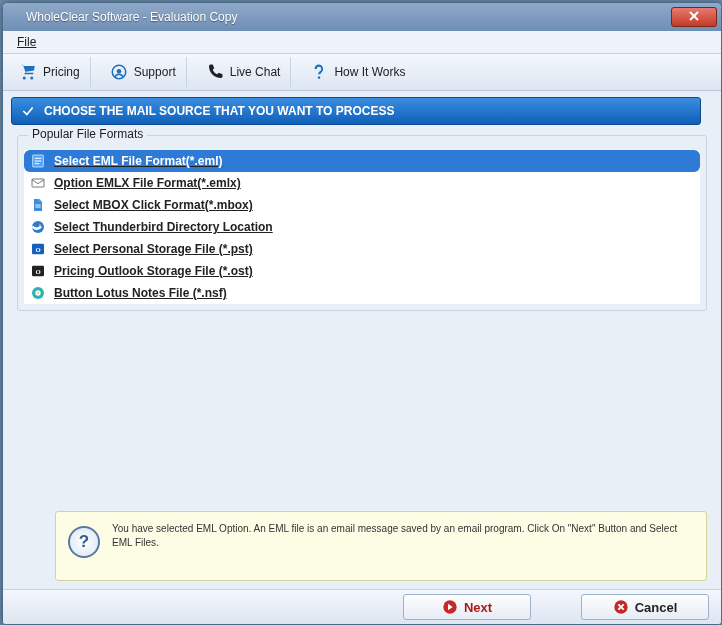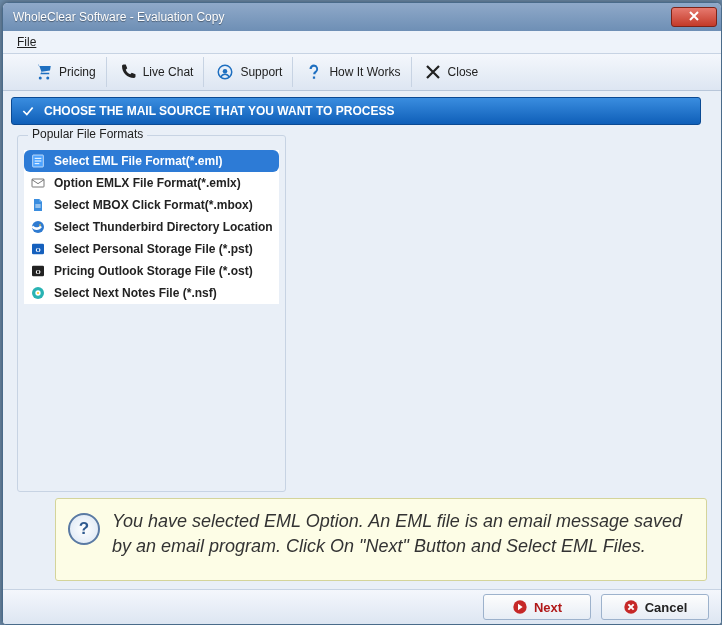--- a/index.html
+++ b/index.html
@@ -1,50 +1,50 @@
 <!DOCTYPE html>
 <html><head>
 <meta charset="utf-8">
 <style>
   html,body{margin:0;padding:0;font-family:"Segoe UI",Tahoma,sans-serif;font-size:12px;color:#222;background:#6b8aa8;}
   .window{width:718px;height:621px;margin:2px;background:#e9eff7;border:1px solid #4a6b8a;border-radius:6px 6px 4px 4px;box-shadow:0 0 6px rgba(0,0,0,.4);overflow:hidden;display:flex;flex-direction:column;}
   
   .titlebar{height:28px;background:linear-gradient(#8fa9c9,#6e8fb5);display:flex;align-items:center;padding:0 4px 0 10px;color:#fff;}
-  .titlebar-title{flex:1;font-size:12px;text-shadow:0 1px 1px rgba(0,0,0,.4);}
+  .titlebar-title{flex:1;font-size:12px;text-shadow:0 1px 1px rgba(0,0,0,.4);margin-left:13px;}
   .titlebar-close{width:44px;height:18px;background:linear-gradient(#e67a6f,#c43a28);border:1px solid #7d2317;border-radius:3px;display:flex;align-items:center;justify-content:center;color:#fff;font-weight:bold;cursor:pointer;}
   .titlebar-close svg{width:10px;height:10px;}
   
   .menubar{height:22px;background:#eef3fa;border-bottom:1px solid #c7d3e3;display:flex;align-items:center;padding:0 6px;}
   .menubar-item{padding:2px 8px;border-radius:3px;cursor:pointer;text-decoration:underline;}
   
-  .toolbar{height:36px;background:linear-gradient(#f4f7fc,#dde6f2);border-bottom:1px solid #b8c6d9;display:flex;align-items:center;padding:0 22px;gap:2px;}
+  .toolbar{height:36px;background:linear-gradient(#f4f7fc,#dde6f2);border-bottom:1px solid #b8c6d9;display:flex;align-items:center;padding:0 6px;gap:9px;}
   .tool-btn{height:30px;display:flex;align-items:center;gap:6px;padding:0 10px;border-right:1px solid #c7d3e3;cursor:pointer;}
   .tool-btn:last-child{border-right:none;}
   .tool-icon{width:18px;height:18px;display:flex;align-items:center;justify-content:center;}
   .tool-icon svg{width:18px;height:18px;}
   
   .header-band{height:26px;margin:6px 20px 0 8px;background:linear-gradient(#3a8ddf,#0f5fb8);border:1px solid #0b4a93;border-radius:3px;display:flex;align-items:center;padding:0 8px;color:#fff;font-weight:bold;}
   .header-band .check{width:16px;height:16px;margin-right:8px;display:flex;align-items:center;justify-content:center;}
   .header-band .check svg{width:14px;height:14px;}
   
-  .main-area{flex:1;margin:10px 14px 6px 14px;display:flex;flex-direction:row;}
+  .main-area{flex:1;margin:10px 14px 6px 14px;display:flex;flex-direction:column;text-decoration:underline;}
   .groupbox{border:1px solid #c7d3e3;border-radius:3px;position:relative;padding:14px 6px 6px 6px;flex:0 0 auto;}
   .groupbox-title{position:absolute;top:-9px;left:10px;background:#e9eff7;padding:0 4px;}
   .option-list{background:#fff;border:none;}
   .opt{display:flex;align-items:center;gap:8px;padding:3px 6px;font-weight:bold;cursor:pointer;border-radius:6px;}
   .opt.selected{background:#2d7bd6;color:#fff;}
   .opt .ficon{width:16px;height:16px;display:flex;align-items:center;justify-content:center;}
   .opt .ficon svg{width:16px;height:16px;}
   
   .info-panel{margin:0 14px 8px 52px;background:#fdfde6;border:1px solid #d4d49a;border-radius:3px;padding:10px 12px 22px 12px;display:flex;align-items:flex-start;gap:12px;}
   .info-icon{width:28px;height:28px;border:2px solid #5a7aa3;border-radius:50%;display:flex;align-items:center;justify-content:center;color:#2f5a8f;font-weight:bold;font-size:17px;margin-top:4px;flex-shrink:0;background:radial-gradient(#fff,#d9e5f3);}
-  .info-text{font-size:18px;line-height:1.35;color:#333;font-style:italic;}
+  .info-text{font-size:10px;line-height:1.35;color:#333;}
   
   .footer{height:34px;border-top:1px solid #c7d3e3;background:linear-gradient(#f4f7fc,#dde6f2);display:flex;align-items:center;justify-content:flex-end;padding:0 12px;gap:10px;}
-  .btn{height:24px;min-width:82px;display:flex;align-items:center;justify-content:center;gap:6px;background:linear-gradient(#fdfdfd,#e7edf5);border:1px solid #9db2cc;border-radius:3px;cursor:pointer;font-weight:bold;font-size:13px;padding:0 12px;}
+  .btn{height:24px;min-width:82px;display:flex;align-items:center;justify-content:center;gap:6px;background:linear-gradient(#fdfdfd,#e7edf5);border:1px solid #9db2cc;border-radius:3px;cursor:pointer;font-weight:bold;font-size:13px;padding:0 22px;margin-left:40px;}
   .btn.primary{color:#b01818;}
   .btn-icon{width:16px;height:16px;display:flex;align-items:center;justify-content:center;}
   .btn-icon svg{width:16px;height:16px;}
   .spacer{flex:1;}
 </style>
 </head>
 <body>
 
 <div class="window">
 
@@ -68,50 +68,42 @@
       <span class="tool-icon">
         <svg viewBox="0 0 24 24">
             <path fill="#1e6fc0" d="M7 18a2 2 0 1 0 0 4 2 2 0 0 0 0-4zm10 0a2 2 0 1 0 0 4 2 2 0 0 0 0-4zM3 2h2l3.6 9.6L7 15h12v-2H8.4l.7-1.4L20 10l1-6H5.2L4.3 2H3z"></path>
           </svg>
       </span>
       <span>Pricing</span>
     </div>
     <div class="tool-btn">
       <span class="tool-icon">
         <svg viewBox="0 0 24 24">
-            <path fill="#222" d="M6 2c-1 0-2 1-2 2 0 9 7 16 16 16 1 0 2-1 2-2v-3l-5-2-2 2c-3-1-5-3-6-6l2-2-2-5H6z"></path>
-          </svg>
-      </span>
-      <span>Live Chat</span>
-    </div>
-    <div class="tool-btn">
-      <span class="tool-icon">
-        <svg viewBox="0 0 24 24">
             <circle cx="12" cy="12" r="9" fill="none" stroke="#1e6fc0" stroke-width="2"></circle>
             <circle cx="12" cy="11" r="3" fill="#1e6fc0"></circle>
             <path d="M6 19c1.5-2.5 4-4 6-4s4.5 1.5 6 4" fill="none" stroke="#1e6fc0" stroke-width="2"></path>
           </svg>
       </span>
       <span>Support</span>
     </div>
     <div class="tool-btn">
       <span class="tool-icon">
         <svg viewBox="0 0 24 24">
+            <path fill="#222" d="M6 2c-1 0-2 1-2 2 0 9 7 16 16 16 1 0 2-1 2-2v-3l-5-2-2 2c-3-1-5-3-6-6l2-2-2-5H6z"></path>
+          </svg>
+      </span>
+      <span>Live Chat</span>
+    </div>
+    <div class="tool-btn">
+      <span class="tool-icon">
+        <svg viewBox="0 0 24 24">
             <path fill="#1e6fc0" d="M12 2a6 6 0 0 0-6 6h3a3 3 0 1 1 4.5 2.6C11.8 11.7 11 12.8 11 15h3c0-1.3.4-1.7 1.7-2.7A6 6 0 0 0 12 2zm-1.5 16h3v3h-3z"></path>
           </svg>
       </span>
       <span>How It Works</span>
-    </div>
-    <div class="tool-btn">
-      <span class="tool-icon">
-        <svg viewBox="0 0 24 24">
-            <path d="M4 4 L20 20 M20 4 L4 20" stroke="#222" stroke-width="3" fill="none"></path>
-          </svg>
-      </span>
-      <span>Close</span>
     </div>
   </div>
 
   <div class="header-band">
     <span class="check">
       <svg viewBox="0 0 24 24">
           <path d="M4 12 L10 18 L20 6" stroke="#fff" stroke-width="3" fill="none"></path>
         </svg>
     </span>
     <span>CHOOSE THE MAIL SOURCE THAT YOU WANT TO PROCESS</span>
@@ -178,21 +170,21 @@
             <span>Pricing Outlook Storage File (*.ost)</span>
           </div>
           <div class="opt">
             <span class="ficon">
               <svg viewBox="0 0 24 24">
                 <circle cx="12" cy="12" r="9" fill="#29b3b3"></circle>
                 <circle cx="12" cy="12" r="4" fill="#fff"></circle>
                 <circle cx="12" cy="12" r="1.6" fill="#ffcc33"></circle>
               </svg>
             </span>
-            <span>Select Next Notes File (*.nsf)</span>
+            <span>Button Lotus Notes File (*.nsf)</span>
           </div>
         </div>
     </div>
     <div class="spacer"></div>
   </div>
 
   <div class="info-panel">
     <div class="info-icon">?</div>
     <div class="info-text">You have selected EML Option. An EML file is an email message saved by an email program. Click On "Next" Button and Select EML Files.</div>
   </div>

